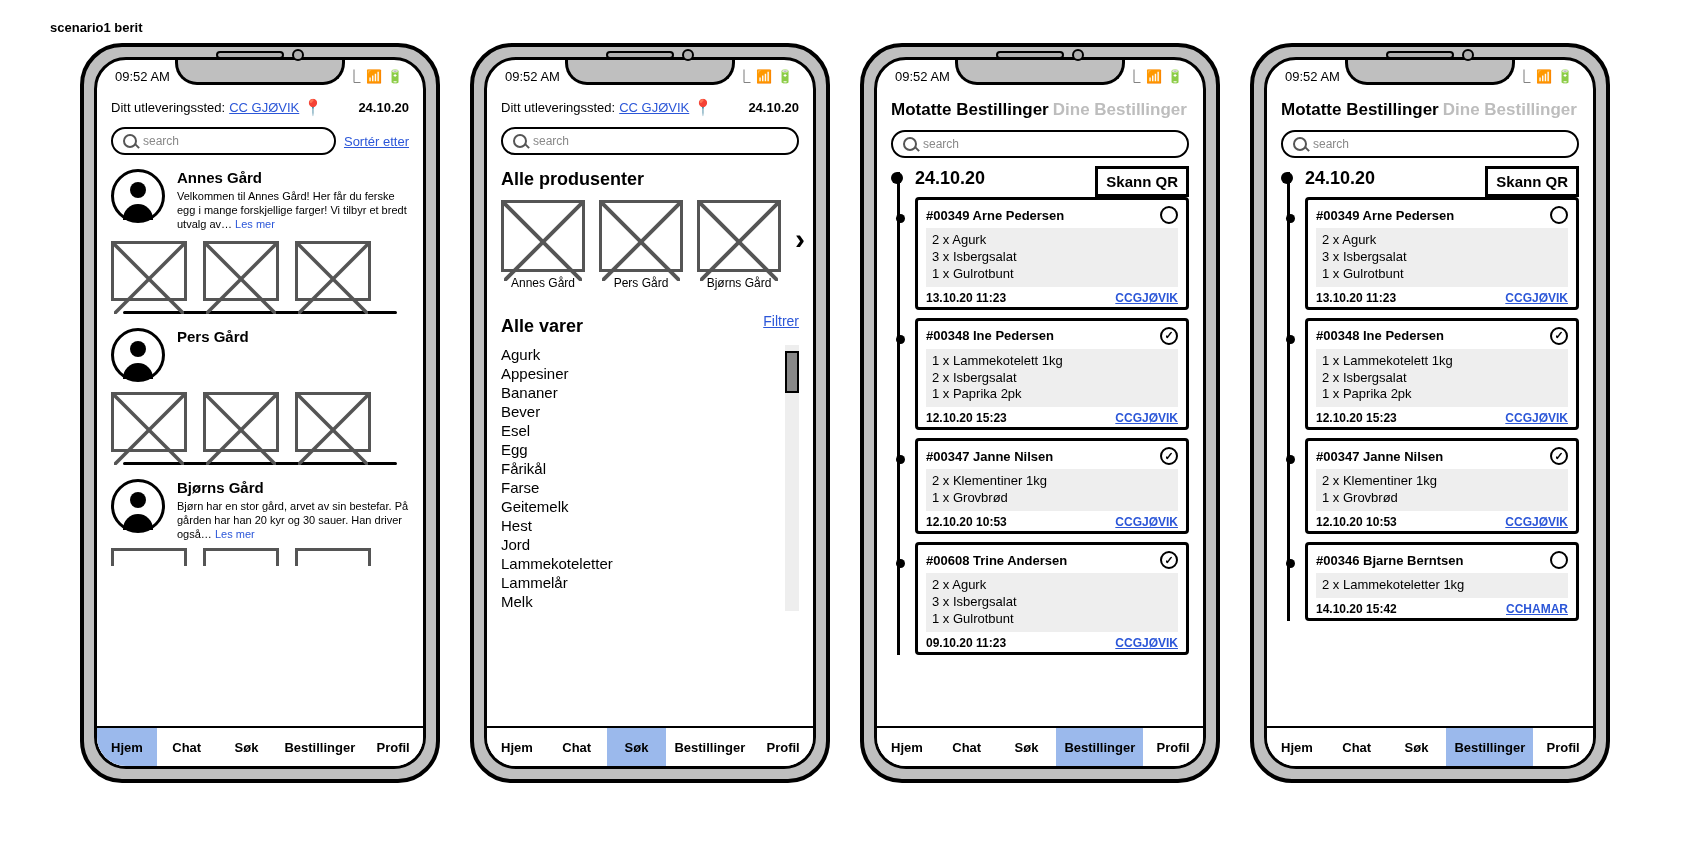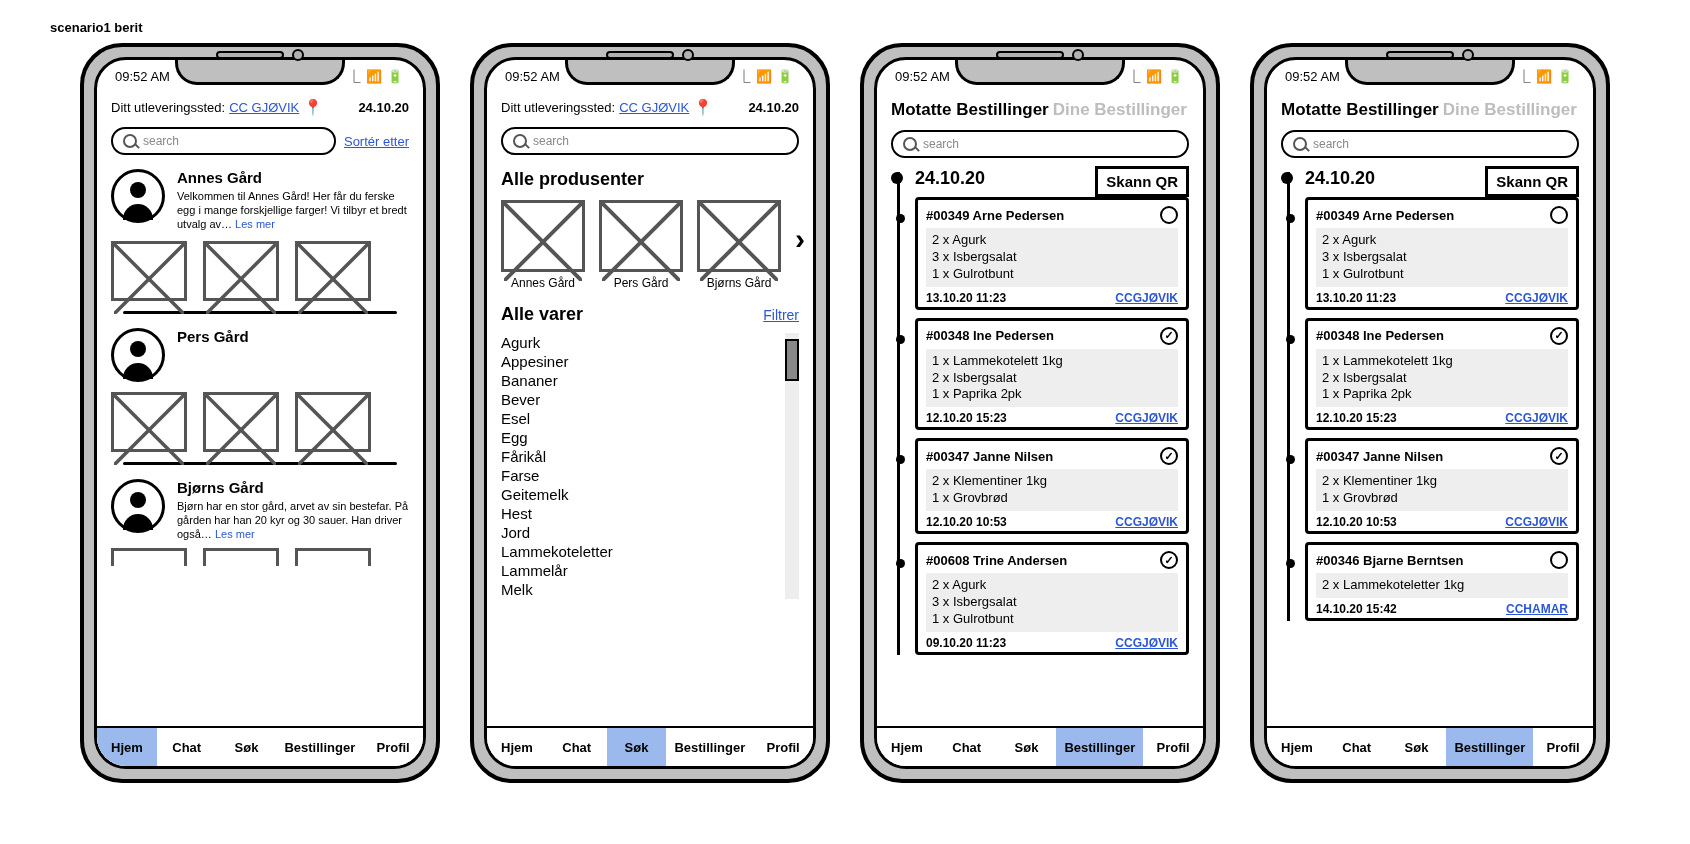--- a/index.html
+++ b/index.html
@@ -479,21 +479,21 @@
                   <line x1="0" y1="0" x2="10" y2="10" stroke="#555" stroke-width="0.5"></line>
                   <line x1="10" y1="0" x2="0" y2="10" stroke="#555" stroke-width="0.5"></line>
                 </svg>
               </div>
           <span class="prod-lbl">Bjørns Gård</span>
         </div>
         <div class="chevron">›</div>
       </div>
 
       <div class="filter-row">
-        <div class="section-h" style="margin-top:0">Alle varer</div>
+        <div class="section-h" style="margin-top:12px">Alle varer</div>
         <span class="link">Filtrer</span>
       </div>
       <div class="scroll-list">
         <div class="scroll-thumb"></div>
         <div class="item">Agurk</div>
         <div class="item">Appesiner</div>
         <div class="item">Bananer</div>
         <div class="item">Bever</div>
         <div class="item">Esel</div>
         <div class="item">Egg</div>

